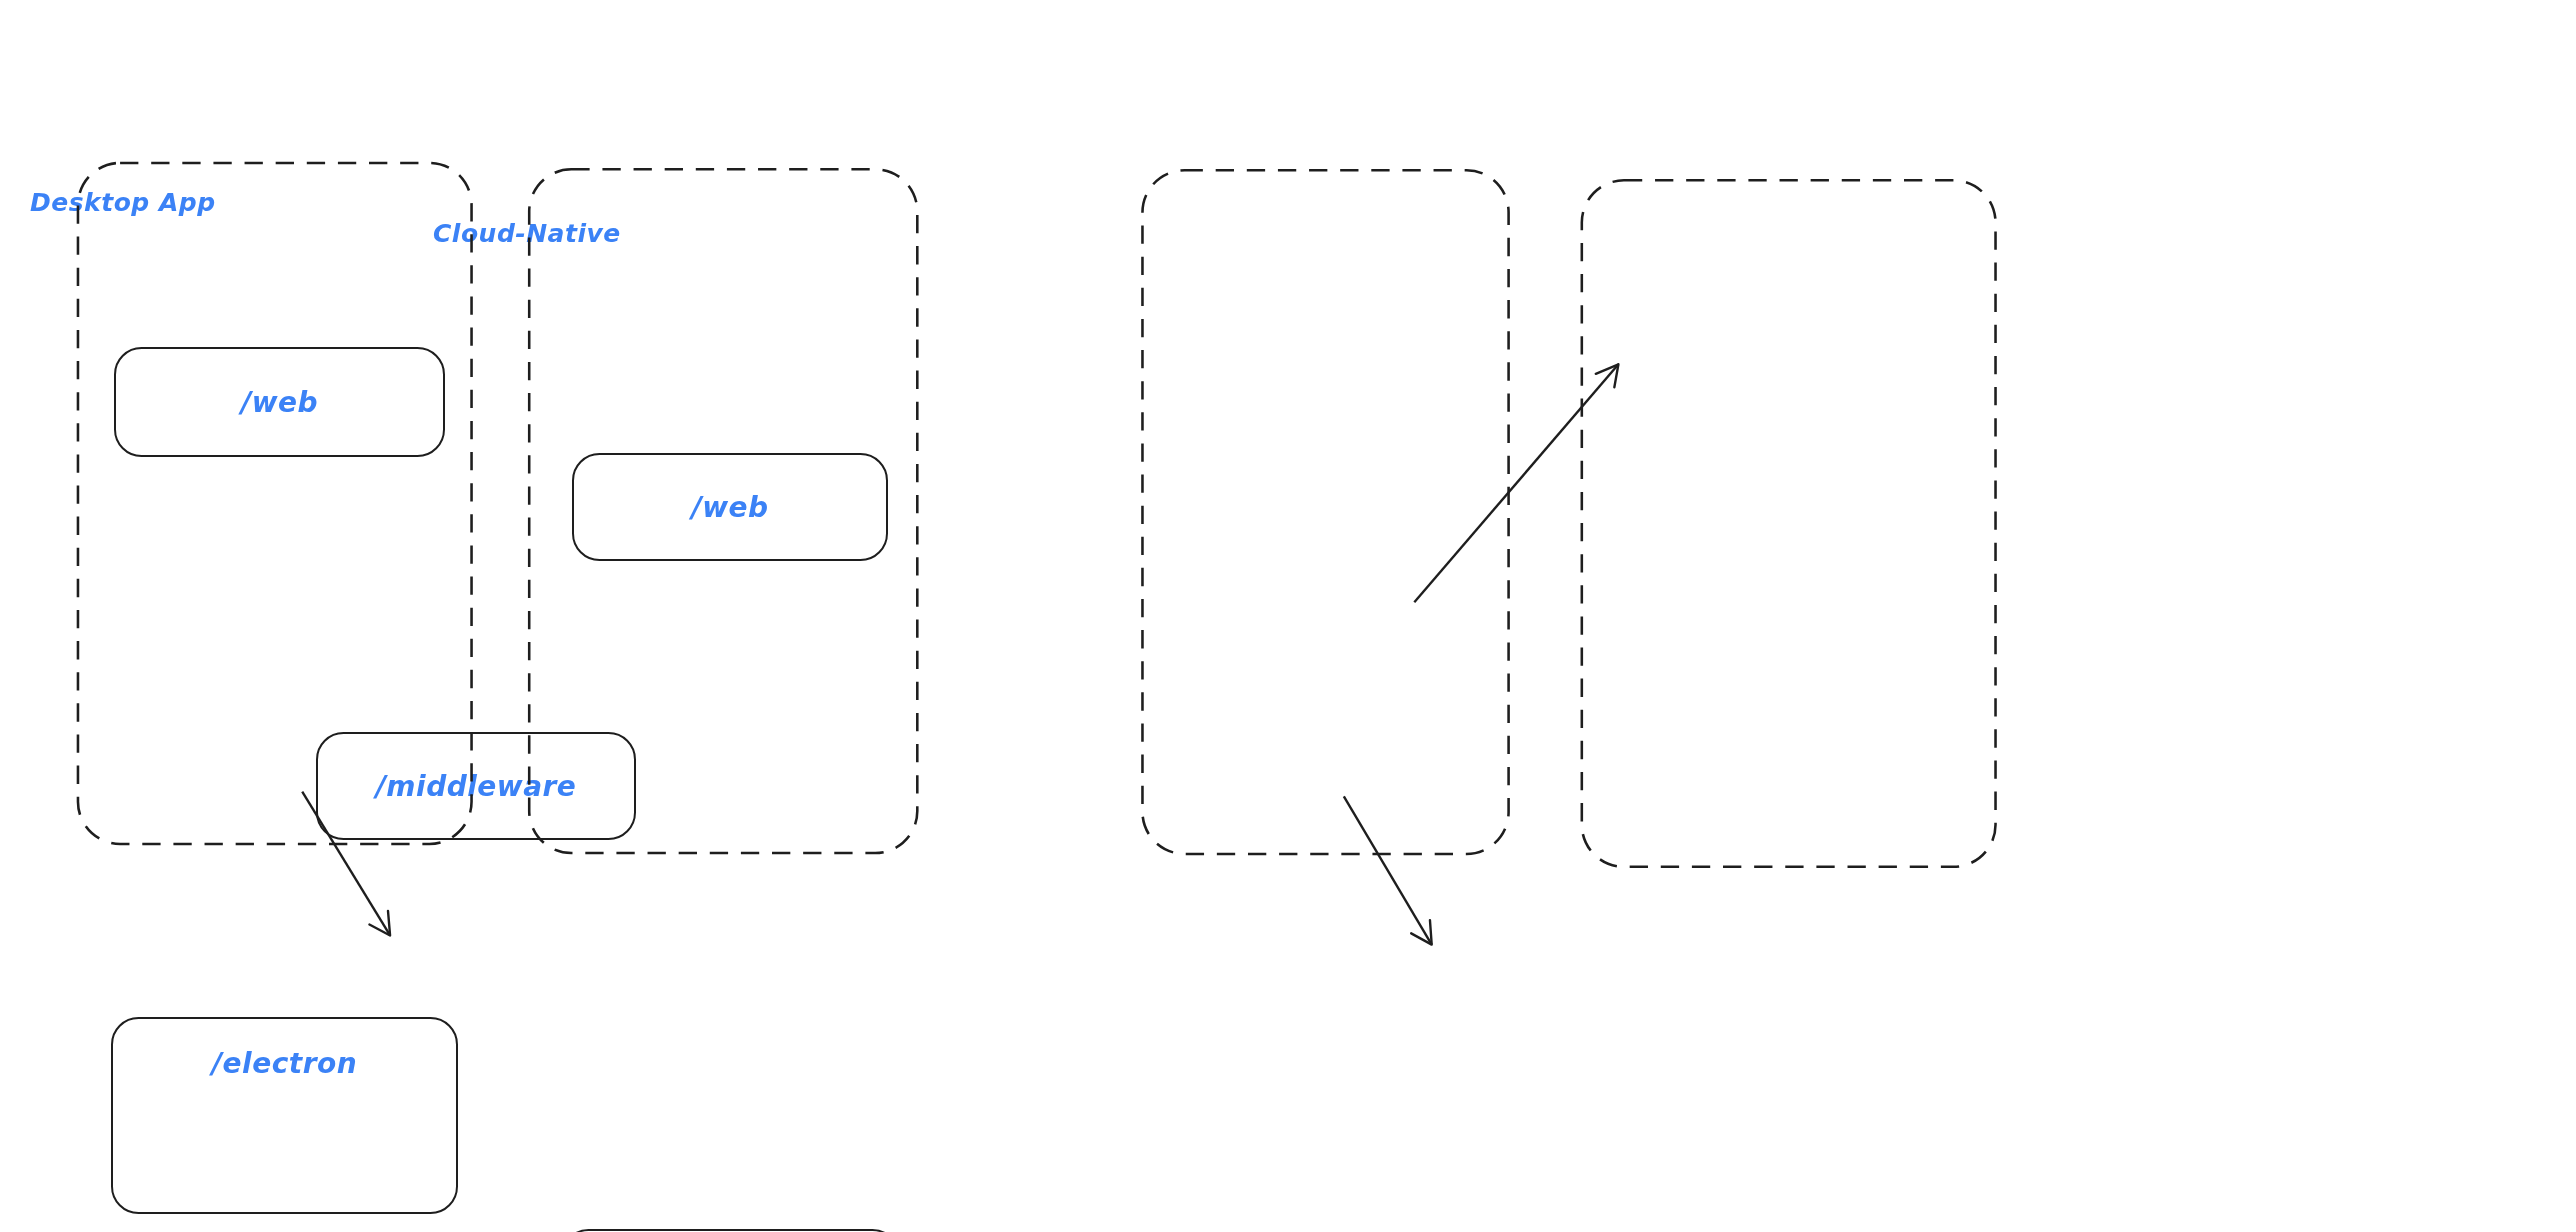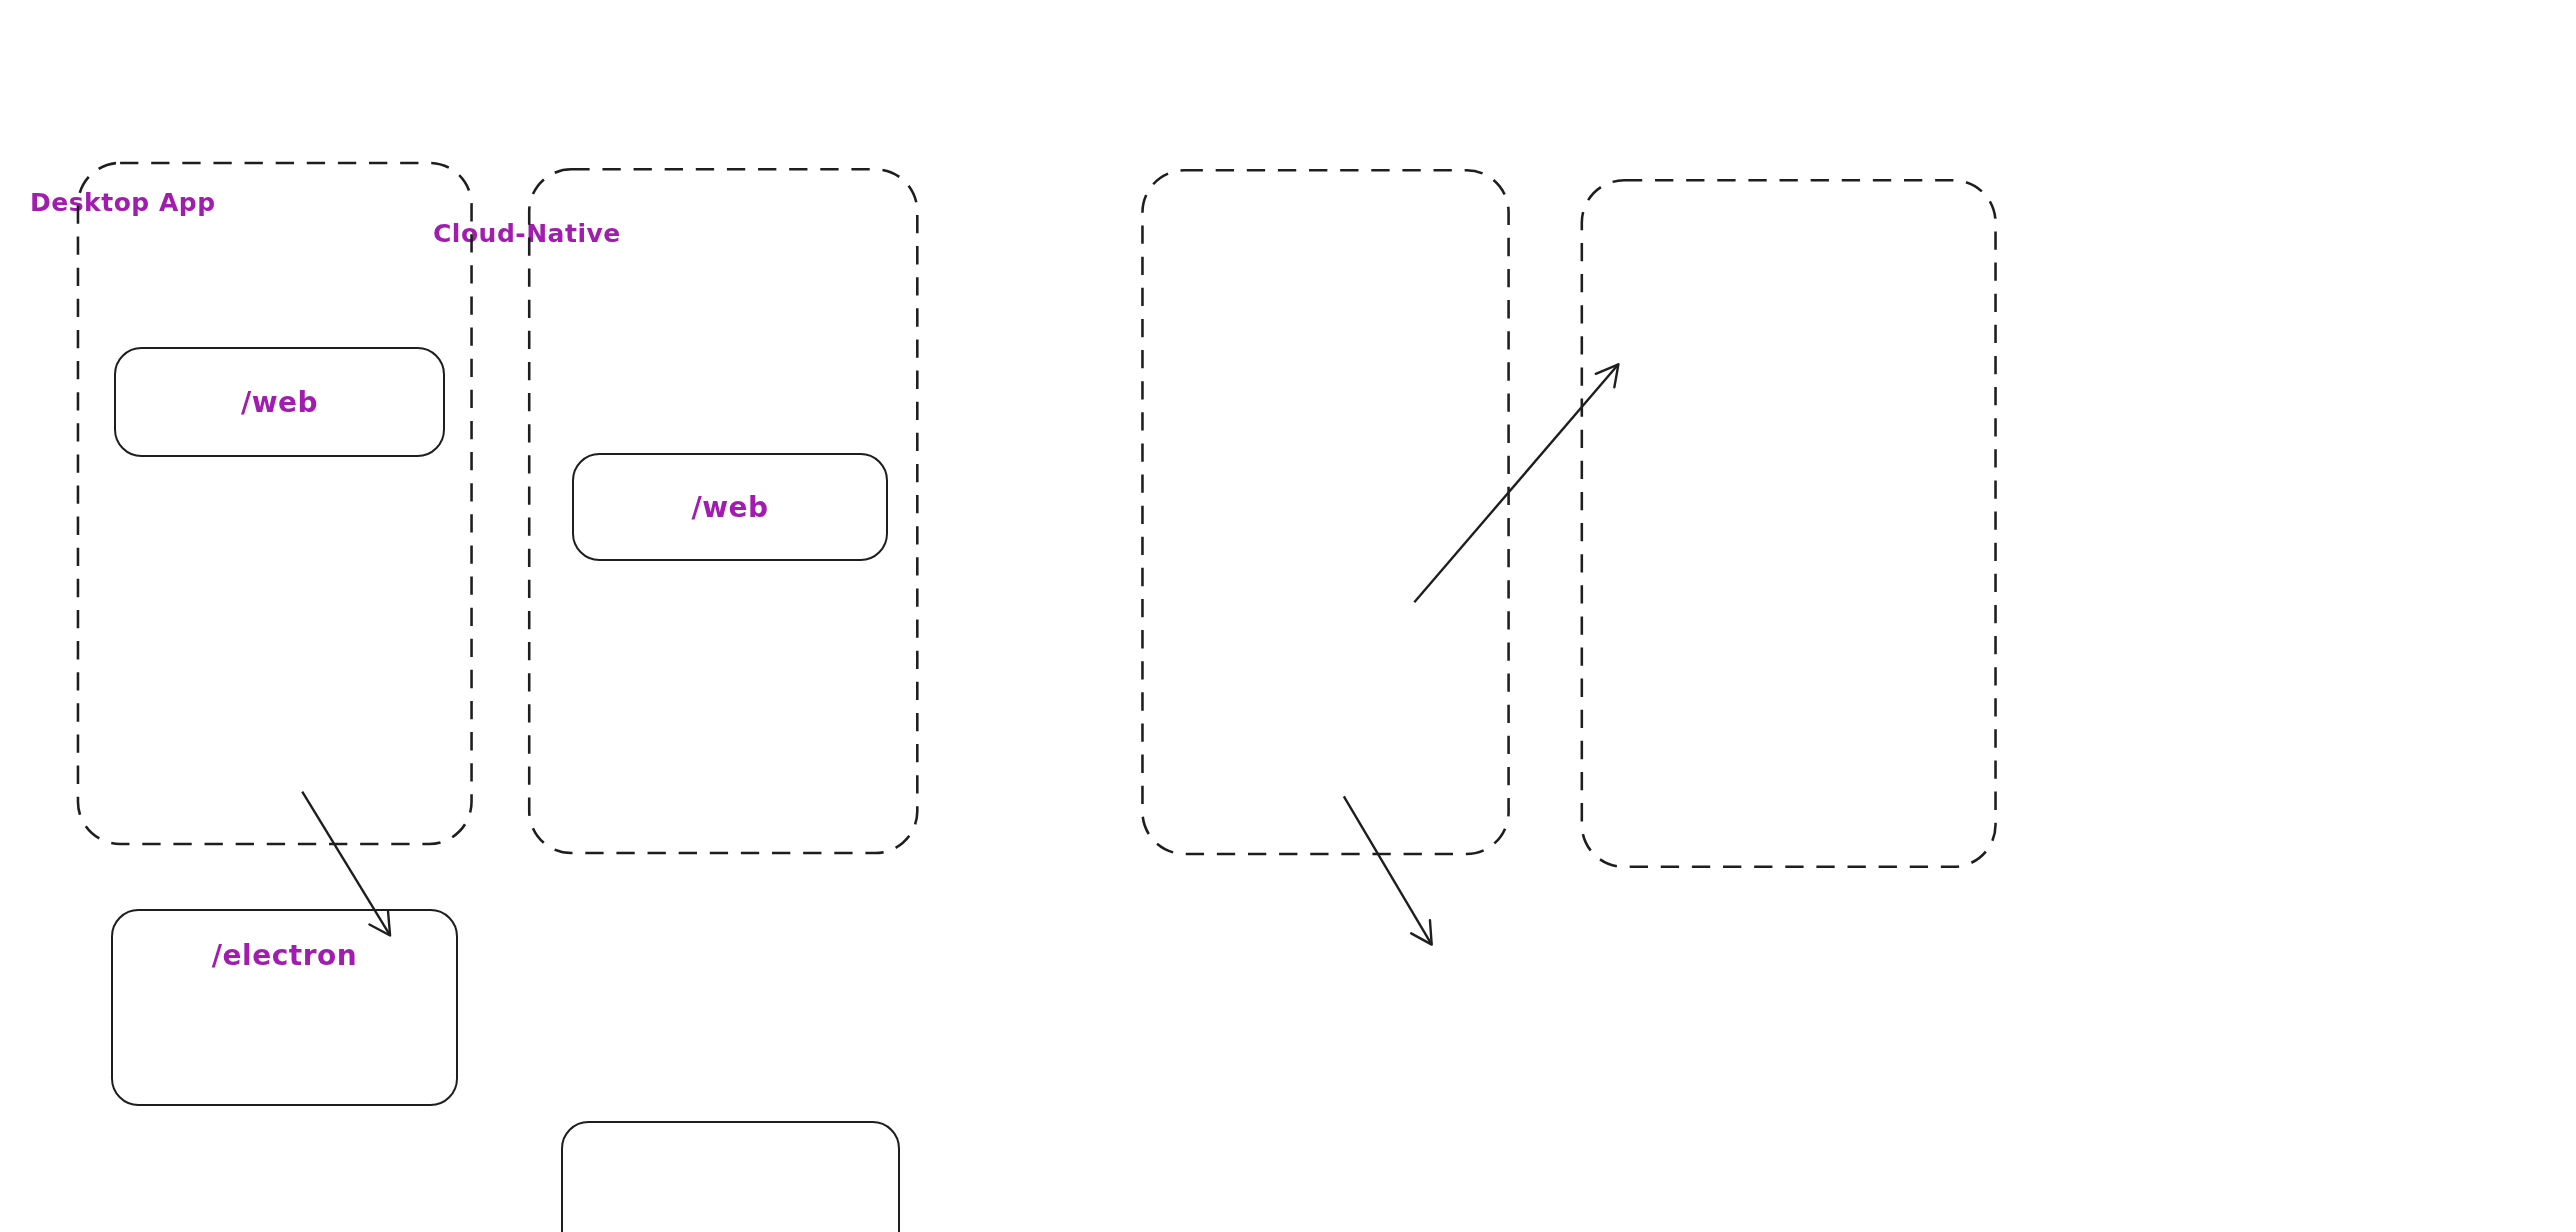--- a/index.html
+++ b/index.html
@@ -1,18 +1,18 @@
 <!DOCTYPE html>
 <html style="font-size:14.6px"><head>
 <meta charset="utf-8">
 <style>
   html,body{margin:0;padding:0;background:#ffffff;}
   #canvas{
     position:relative;width:2576px;height:1232px;background:#ffffff;overflow:hidden;
-    font-family:"DejaVu Sans",sans-serif;color:#a21caf;
+    font-family:"DejaVu Sans",sans-serif;color:#3b82f6;font-style:italic;
   }
   .title{
     position:absolute;font-size:25px;font-weight:600;letter-spacing:0.5px;
     transform:translateX(-50%);white-space:nowrap;
   }
   .node{
     position:absolute;border:2.4px solid #1e1e1e;border-radius:27.5px;
     background:transparent;box-sizing:border-box;display:flex;justify-content:center;
   }
   .node.center{align-items:center;}
@@ -32,20 +32,23 @@
   <div class="title layer2" style="left:1721px;top:132px;">Cloud-Native</div>
 
   <div class="node center layer2" style="left:114px;top:231px;width:331px;height:110px;">
     <span class="node-label">/web</span>
   </div>
 
   <div class="node center layer2" style="left:572px;top:227px;width:316px;height:108px;">
     <span class="node-label">/web</span>
   </div>
 
+  <div class="node center layer2" style="left:316px;top:398px;width:320px;height:108px;">
+    <span class="node-label">/middleware</span>
+  </div>
 
   <div class="node top layer2" style="left:111px;top:575px;width:347px;height:197px;">
     <span class="node-label">/electron</span>
   </div>
 
   <div class="node top layer2" style="left:561px;top:590px;width:339px;height:197px;">
     
   </div>
 
   <svg id="overlay" width="2576" height="1232" viewBox="0 0 2814 1346">

